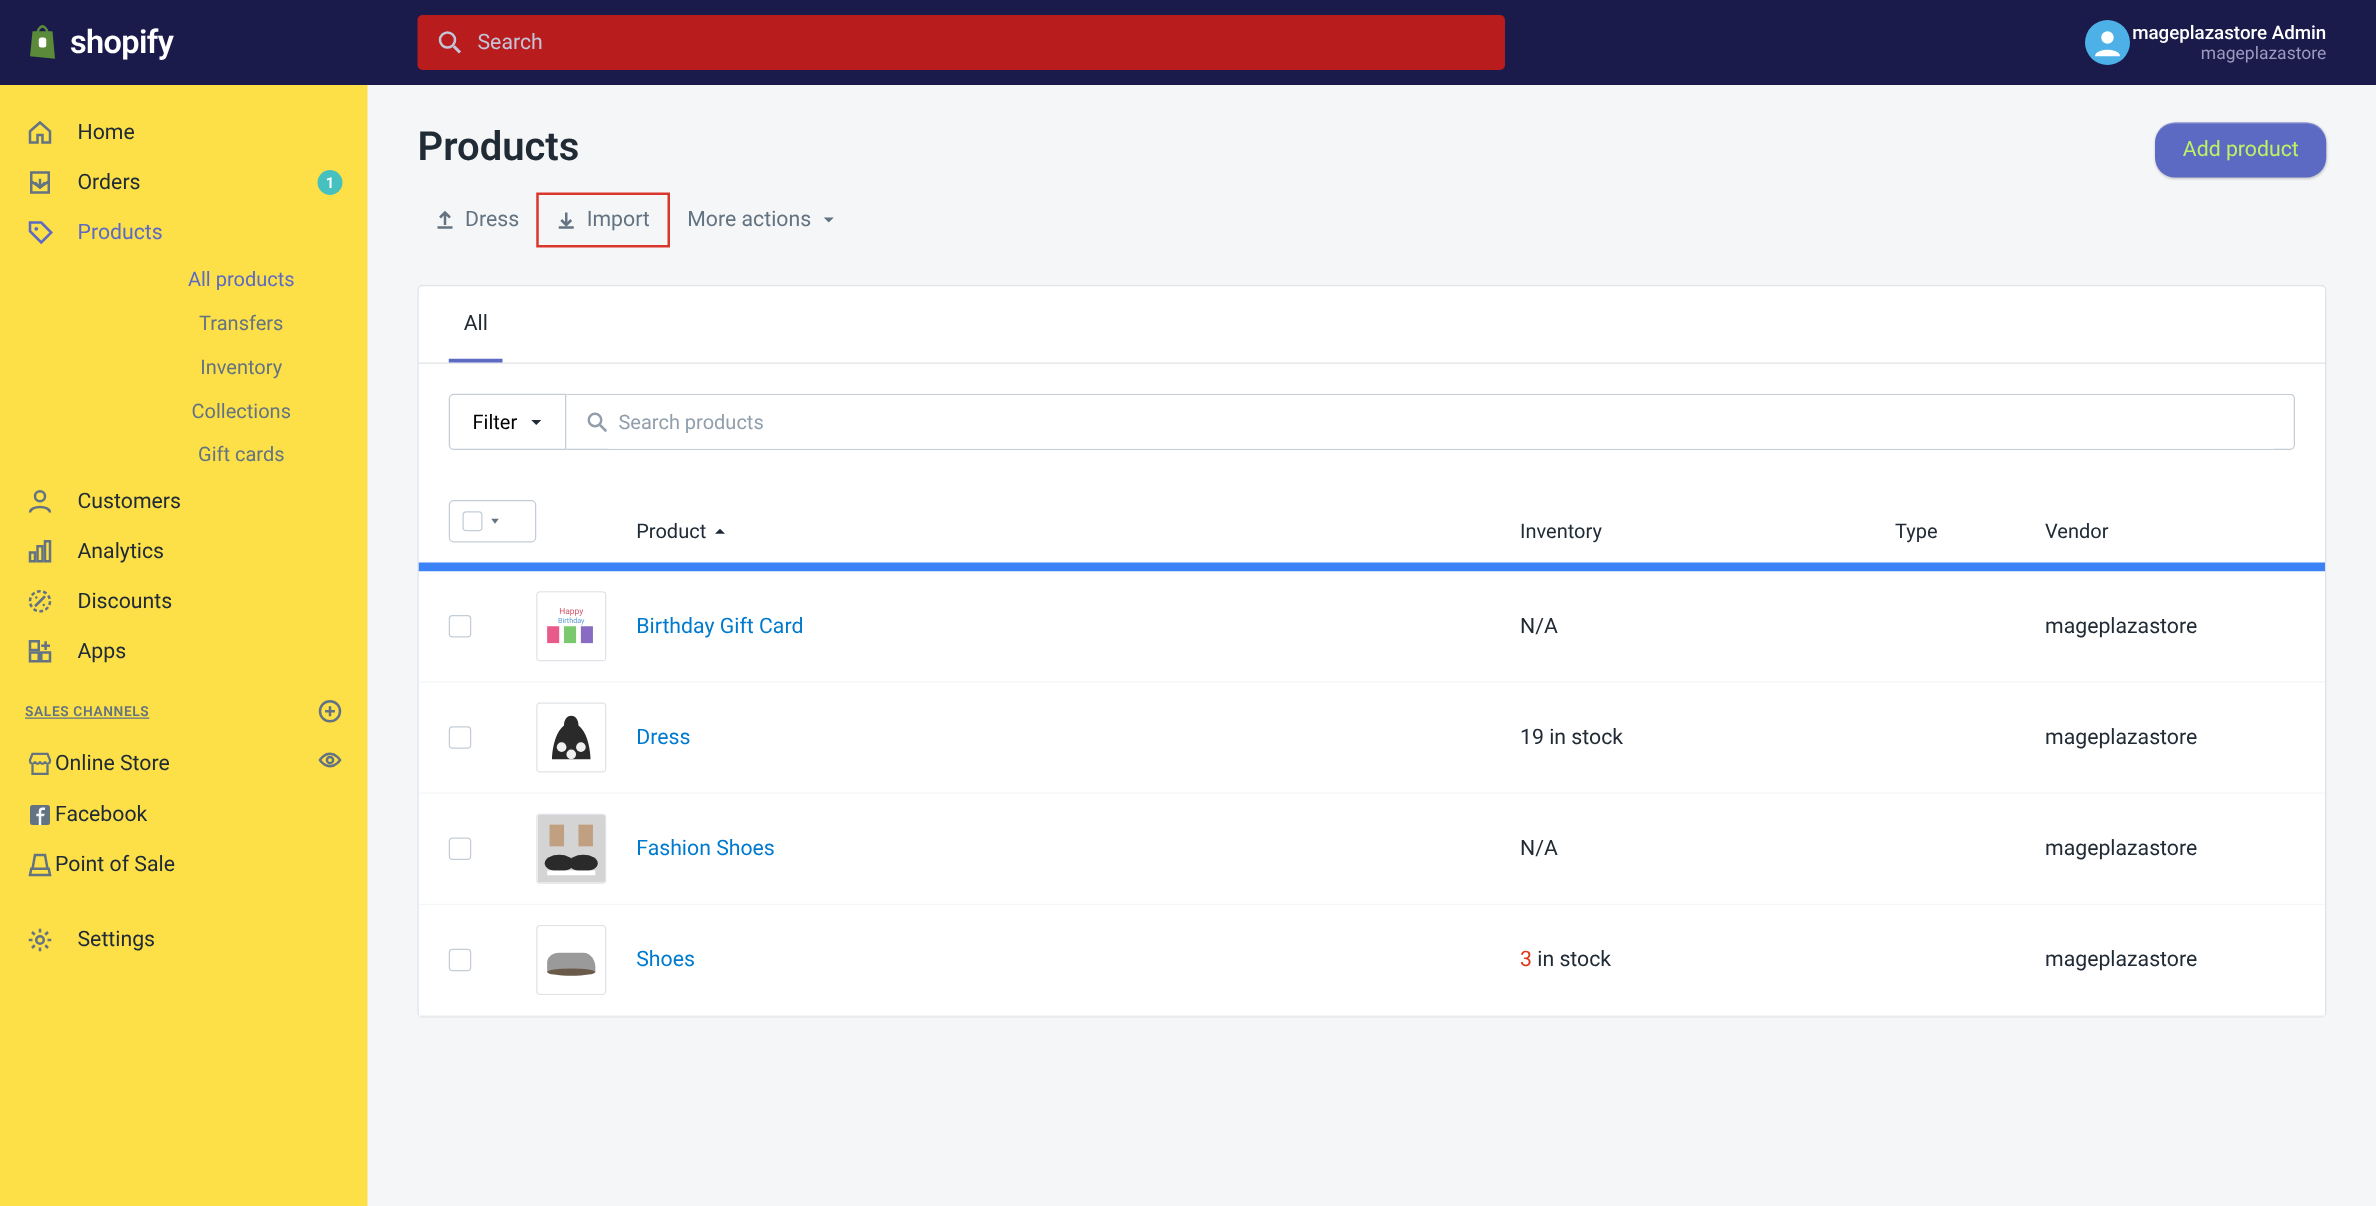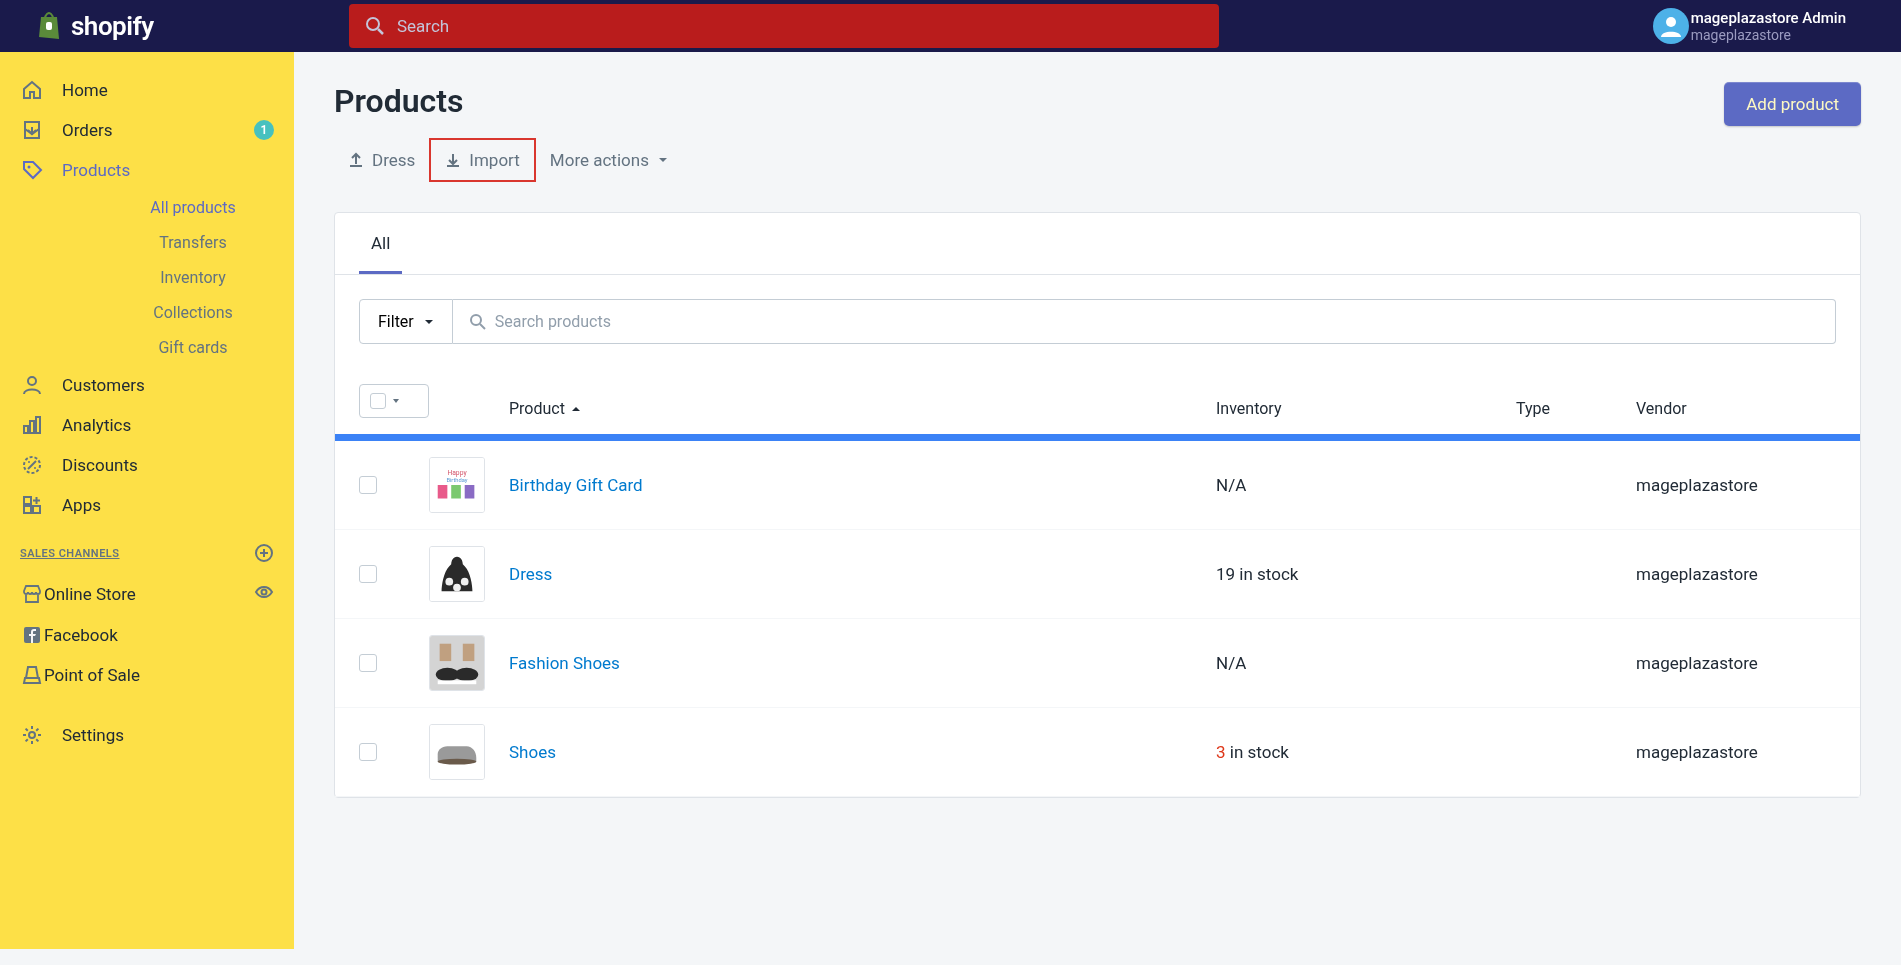--- a/index.html
+++ b/index.html
@@ -1,27 +1,27 @@
 <!DOCTYPE html>
 <html><head>
 <meta charset="utf-8">
 <style>
 * { margin: 0; padding: 0; box-sizing: border-box; font-family: -apple-system, BlinkMacSystemFont, 'Segoe UI', Roboto, sans-serif; }
 body { background: #f4f6f8; overflow: hidden; }
 
-.topbar { background: #1a1a4b; height: 52px; display: flex; align-items: center; padding: 0 35px; }
+.topbar { background: #1a1a4b; height: 68px; display: flex; align-items: center; padding: 0 20px; }
 .logo-area { width: 274px; display: flex; align-items: center; gap: 8px; }
 .logo-bag { width: 28px; height: 30px; }
 .logo-text { color: #fff; font-size: 26px; font-weight: 600; letter-spacing: -0.5px; }
 .search-wrap { flex: 1; padding: 0 40px 0 40px; }
 .search-box { background: #b91c1c; border-radius: 4px; height: 44px; display: flex; align-items: center; padding: 0 16px; max-width: 870px; }
 .search-box svg { margin-right: 12px; }
 .search-box input { background: transparent; border: none; color: #c4c4d9; font-size: 17px; flex: 1; outline: none; }
 .search-box input::placeholder { color: #c4c4d9; }
-.user-area { display: flex; align-items: center; gap: 2px; padding-right: 20px; }
+.user-area { display: flex; align-items: center; gap: 2px; padding-right: 20px; text-align: right; }
 .avatar { width: 36px; height: 36px; border-radius: 50%; background: #4db1e8; display: flex; align-items: center; justify-content: center; }
 .user-info { color: #fff; }
 .user-name { font-size: 15px; font-weight: 500; }
 .user-store { font-size: 14px; color: #9b9bc0; }
 
 .layout { display: flex; height: calc(100vh - 68px); }
 .sidebar { width: 294px; background: #fde047; padding: 18px 0; overflow-y: auto; position: relative; text-align: center; }
 .sidebar::-webkit-scrollbar { width: 16px; }
 .sidebar::-webkit-scrollbar-thumb { background: #c4cdd5; border-radius: 8px; }
 .nav-item { display: flex; align-items: center; padding: 9px 20px; cursor: pointer; gap: 18px; color: #212b36; font-size: 17px; }
@@ -36,21 +36,21 @@
 .nav-channel { display: flex; align-items: center; padding: 9px 20px; color: #212b36; font-size: 17px; cursor: pointer; }
 .nav-channel .icon-box { width: 24px; display: flex; justify-content: center; }
 .nav-channel .trailing { margin-left: auto; }
 
 .main { flex: 1; overflow-y: auto; padding: 30px 40px; }
 .page-header { display: flex; align-items: flex-start; justify-content: space-between; margin-bottom: 30px; }
 .page-title-wrap h1 { font-size: 32px; font-weight: 600; color: #212b36; margin-bottom: 18px; }
 .page-actions { display: flex; align-items: center; gap: 0; }
 .action-link { display: flex; align-items: center; gap: 8px; padding: 10px 14px; color: #637381; font-size: 17px; cursor: pointer; }
 .action-link.highlighted { border: 2px solid #d9362e; }
-.add-btn { background: #5c6ac4; color: #fef9c3; border: none; padding: 12px 22px; border-radius: 5px; font-size: 17px; cursor: pointer; box-shadow: inset 0 1px 0 rgba(255,255,255,0.2), 0 1px 2px rgba(0,0,0,0.2); }
+.add-btn { background: #5c6ac4; color: #bef264; border: none; padding: 12px 22px; border-radius: 16px; font-size: 17px; cursor: pointer; box-shadow: inset 0 1px 0 rgba(255,255,255,0.2), 0 1px 2px rgba(0,0,0,0.2); }
 
 .card { background: #fff; border: 1px solid #dfe3e8; border-radius: 4px; }
 .tabs { border-bottom: 1px solid #dfe3e8; padding: 0 24px; }
 .tab { display: inline-block; padding: 20px 12px 18px; color: #212b36; font-size: 17px; border-bottom: 3px solid #5c6ac4; cursor: pointer; }
 .filter-row { padding: 24px; display: flex; gap: 0; }
 .filter-btn { border: 1px solid #c4cdd5; border-radius: 4px 0 0 4px; padding: 12px 18px; background: #fff; display: flex; align-items: center; gap: 10px; font-size: 16px; cursor: pointer; }
 .search-products { flex: 1; border: 1px solid #c4cdd5; border-left: none; border-radius: 0 4px 4px 0; display: flex; align-items: center; padding: 0 16px; }
 .search-products input { border: none; outline: none; font-size: 16px; flex: 1; padding: 12px 8px; }
 .search-products input::placeholder { color: #919eab; }
 

